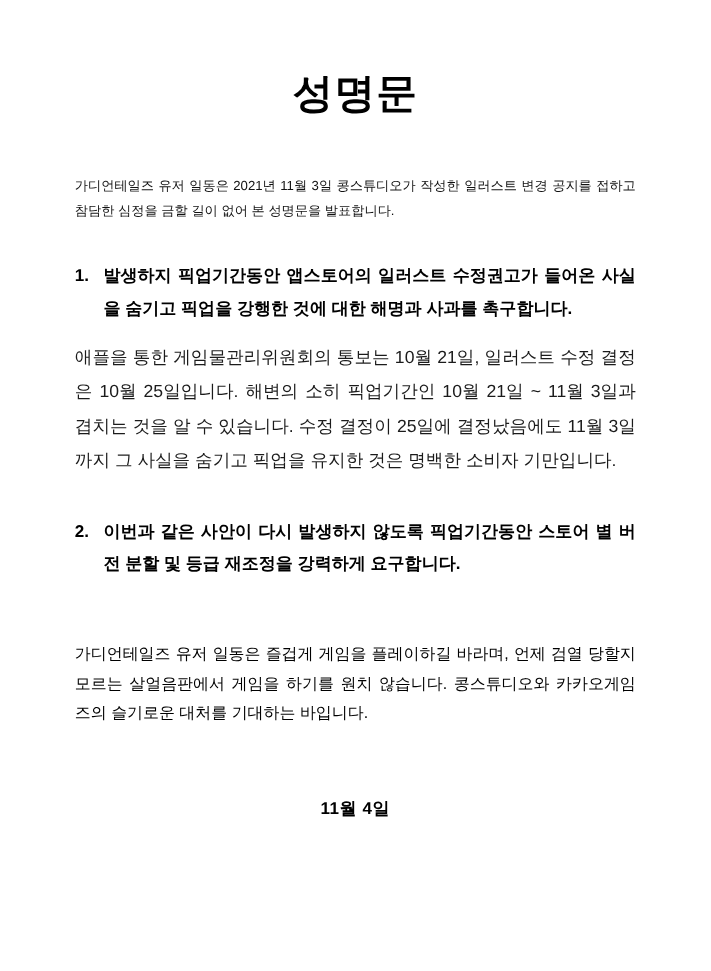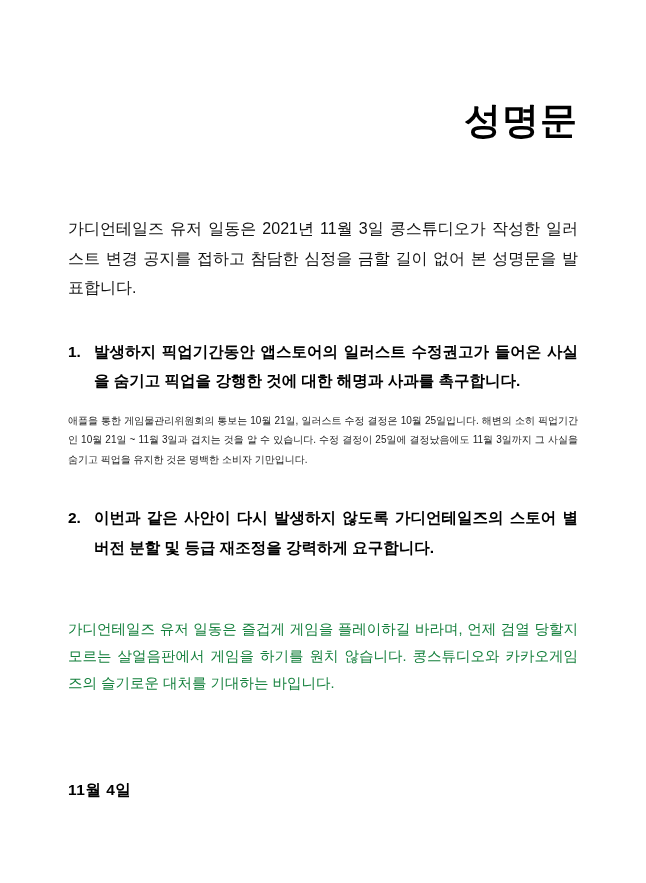--- a/index.html
+++ b/index.html
@@ -15,31 +15,31 @@
     overflow: hidden;
   }
   .page {
     width: 646px;
     height: 883px;
     box-sizing: border-box;
     padding: 0 68px;
     position: relative;
   }
   .doc-title {
-    text-align: right;
+    text-align: center;
     font-size: 37px;
     font-weight: bold;
     letter-spacing: 1px;
     margin: 0;
-    padding-top: 96px;
+    padding-top: 60px;
     color: #000;
   }
   .intro {
-    margin-top: 68px;
-    font-size: 16px;
+    margin-top: 48px;
+    font-size: 12px;
     line-height: 1.85;
     text-align: justify;
     text-justify: inter-character;
     color: #111;
   }
   .section {
     margin-top: 34px;
   }
   .section-heading {
     font-size: 15.5px;
@@ -52,37 +52,37 @@
     position: relative;
   }
   .section-heading .num {
     position: absolute;
     left: 0;
     top: 0;
     font-weight: bold;
   }
   .section-body {
     margin-top: 15px;
-    font-size: 10px;
+    font-size: 16px;
     line-height: 1.95;
     text-align: justify;
     text-justify: inter-character;
     color: #1b1b1b;
   }
   .closing {
     margin-top: 54px;
     font-size: 14.5px;
     line-height: 1.85;
     text-align: justify;
     text-justify: inter-character;
-    color: #15803d;
+    color: #000000;
   }
   .signature {
-    margin-top: 84px;
-    text-align: left;
+    margin-top: 63px;
+    text-align: center;
   }
   .sign-date {
     font-size: 15.5px;
     font-weight: bold;
     color: #000;
     letter-spacing: 0.5px;
   }
 </style>
 </head>
 <body>
@@ -97,21 +97,21 @@
     <div class="section-heading">
       <span class="num">1.</span>
       <span>발생하지 픽업기간동안 앱스토어의 일러스트 수정권고가 들어온 사실을 숨기고 픽업을 강행한 것에 대한 해명과 사과를 촉구합니다.</span>
     </div>
     <p class="section-body">애플을 통한 게임물관리위원회의 통보는 10월 21일, 일러스트 수정 결정은 10월 25일입니다. 해변의 소히 픽업기간인 10월 21일 ~ 11월 3일과 겹치는 것을 알 수 있습니다. 수정 결정이 25일에 결정났음에도 11월 3일까지 그 사실을 숨기고 픽업을 유지한 것은 명백한 소비자 기만입니다.</p>
   </div>
 
   <div class="section">
     <div class="section-heading">
       <span class="num">2.</span>
-      <span>이번과 같은 사안이 다시 발생하지 않도록 가디언테일즈의 스토어 별 버전 분할 및 등급 재조정을 강력하게 요구합니다.</span>
+      <span>이번과 같은 사안이 다시 발생하지 않도록 픽업기간동안 스토어 별 버전 분할 및 등급 재조정을 강력하게 요구합니다.</span>
     </div>
   </div>
 
   <p class="closing">가디언테일즈 유저 일동은 즐겁게 게임을 플레이하길 바라며, 언제 검열 당할지 모르는 살얼음판에서 게임을 하기를 원치 않습니다. 콩스튜디오와 카카오게임즈의 슬기로운 대처를 기대하는 바입니다.</p>
 
   <div class="signature">
     <div class="sign-date">11월 4일</div>
 
   </div>
 

